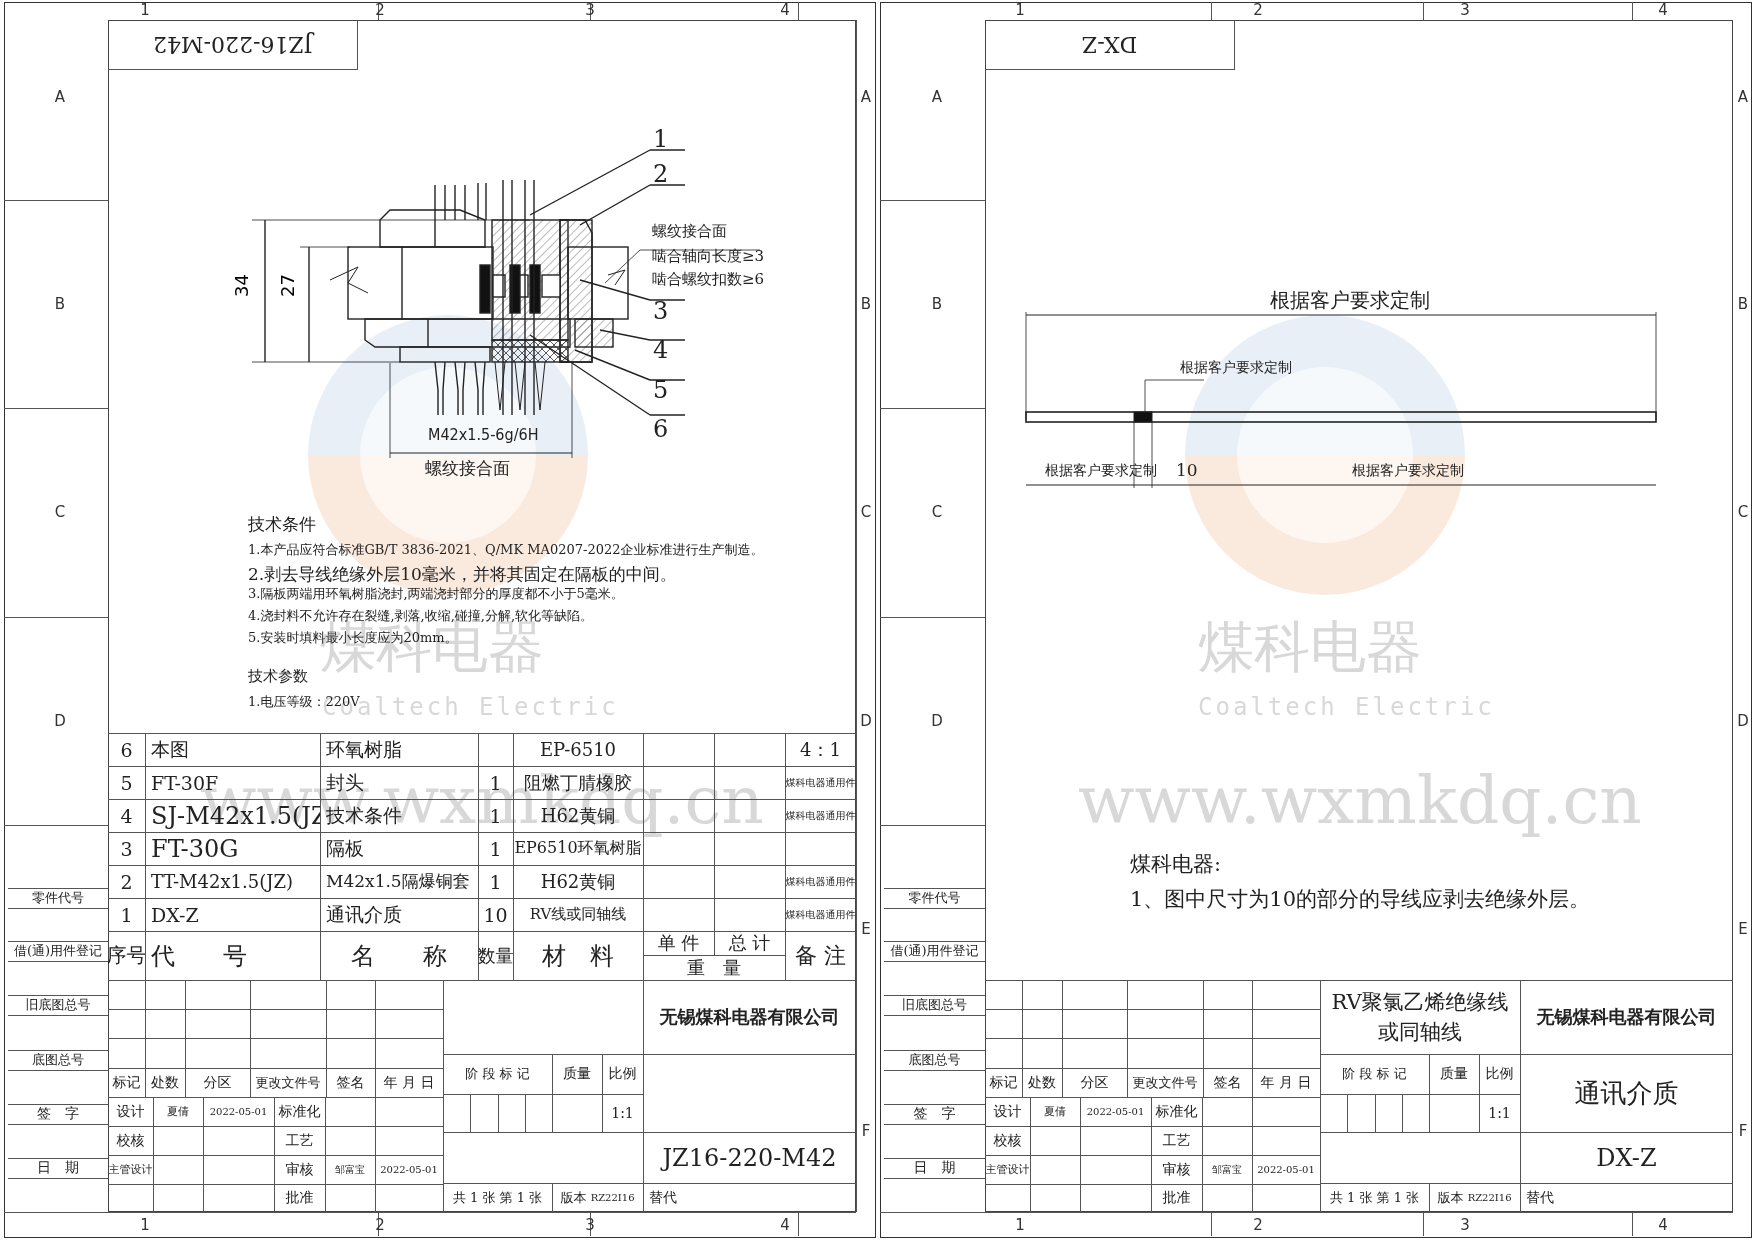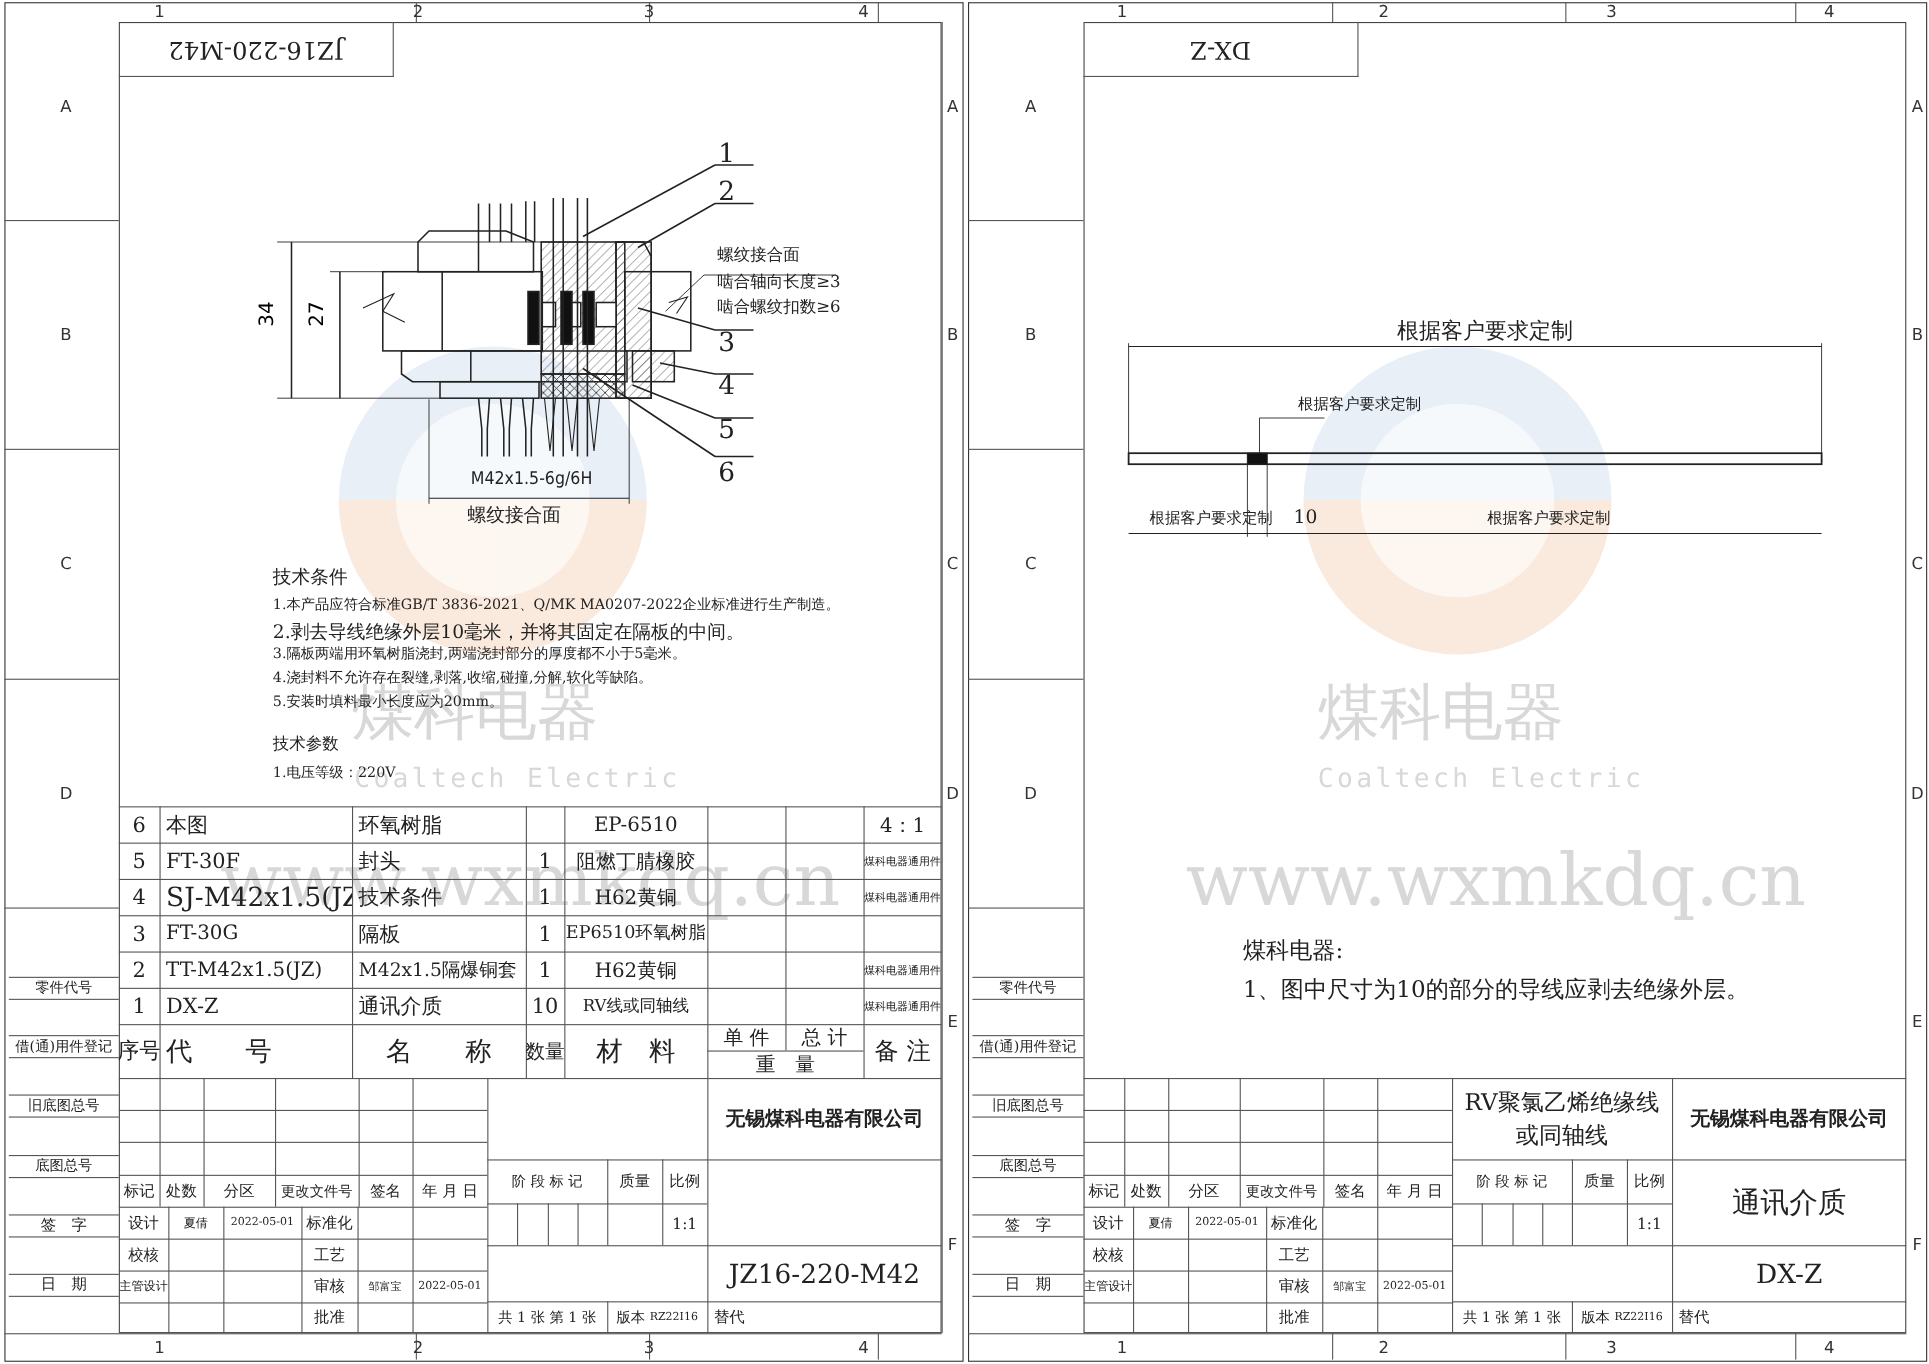--- a/index.html
+++ b/index.html
@@ -211,21 +211,21 @@
   <div class="abs" style="top:66px;left:0;width:748px;height:33px;">
     <div class="cell c" style="left:0;width:37px;height:33px;font-size:19px;">4</div>
     <div class="cell l" style="left:37px;width:175px;height:33px;font-size:24px;">SJ-M42x1.5(JZ)</div>
     <div class="cell l" style="left:212px;width:158px;height:33px;font-size:19px;">技术条件</div>
     <div class="cell c" style="left:370px;width:35px;height:33px;font-size:19px;">1</div>
     <div class="cell c" style="left:405px;width:130px;height:33px;font-size:18px;">H62黄铜</div>
     <div class="cell c" style="left:677px;width:71px;height:33px;font-size:10px;">煤科电器通用件</div>
   </div>
   <div class="abs" style="top:99px;left:0;width:748px;height:33px;">
     <div class="cell c" style="left:0;width:37px;height:33px;font-size:19px;">3</div>
-    <div class="cell l" style="left:37px;width:175px;height:33px;font-size:18px;">FT-30G</div>
+    <div class="cell l" style="left:37px;width:175px;height:33px;font-size:24px;">FT-30G</div>
     <div class="cell l" style="left:212px;width:158px;height:33px;font-size:19px;">隔板</div>
     <div class="cell c" style="left:370px;width:35px;height:33px;font-size:19px;">1</div>
     <div class="cell c" style="left:405px;width:130px;height:33px;font-size:16px;">EP6510环氧树脂</div>
     <div class="cell c" style="left:677px;width:71px;height:33px;font-size:10px;"></div>
   </div>
   <div class="abs" style="top:132px;left:0;width:748px;height:33px;">
     <div class="cell c" style="left:0;width:37px;height:33px;font-size:19px;">2</div>
     <div class="cell l" style="left:37px;width:175px;height:33px;font-size:18px;">TT-M42x1.5(JZ)</div>
     <div class="cell l" style="left:212px;width:158px;height:33px;font-size:17px;">M42x1.5隔爆铜套</div>
     <div class="cell c" style="left:370px;width:35px;height:33px;font-size:19px;">1</div>

